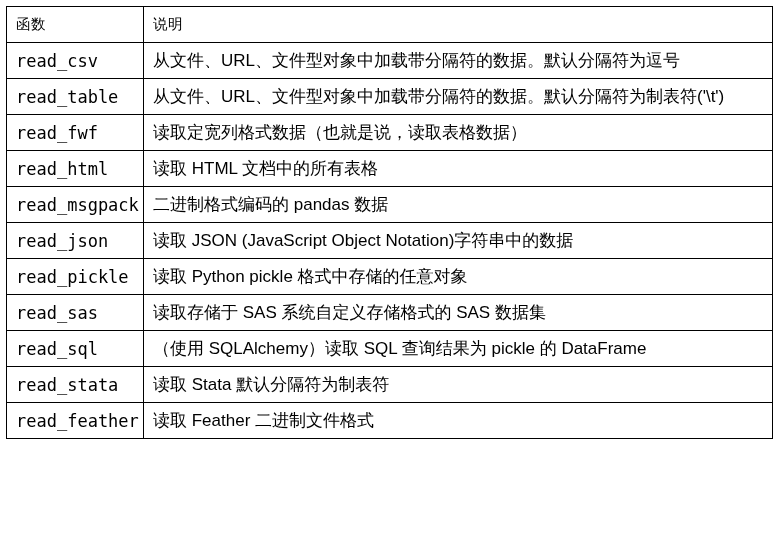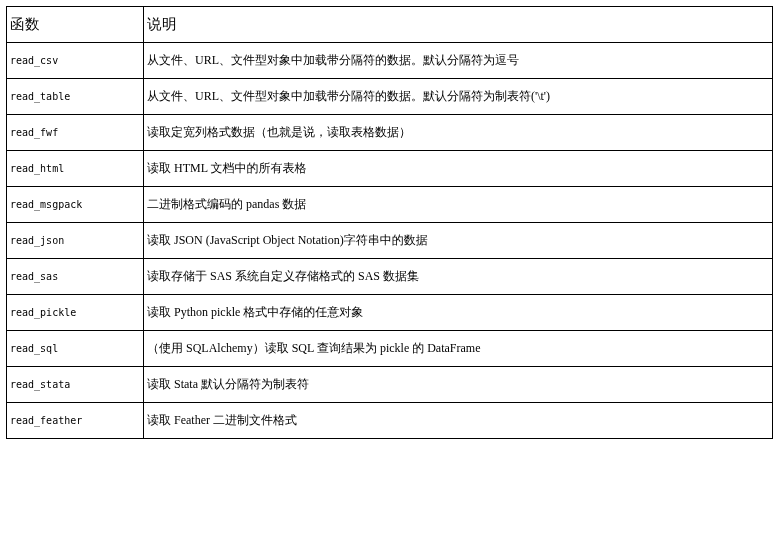--- a/index.html
+++ b/index.html
@@ -21,44 +21,44 @@
   }
   table.func-table {
     border-collapse: collapse;
     width: 766px;
     table-layout: fixed;
     border: 1px solid #000000;
   }
   table.func-table td,
   table.func-table th {
     border: 1px solid #000000;
-    padding: 0 3px;
+    padding: 0 9px;
     height: 35px;
     vertical-align: middle;
     text-align: left;
     font-weight: normal;
   }
   col.col-func { width: 137px; }
   col.col-desc { width: 629px; }
 
   .hdr-cell {
     font-family: "DejaVu Sans", sans-serif;
     font-size: 14.5px;
     font-weight: bold;
     letter-spacing: 0.5px;
   }
   .func-cell {
     font-family: "DejaVu Sans Mono", monospace;
-    font-size: 10px;
+    font-size: 17px;
     letter-spacing: 0px;
     white-space: nowrap;
   }
   .desc-cell {
-    font-family: Liberation Serif, serif;
-    font-size: 12px;
+    font-family: Liberation Sans, sans-serif;
+    font-size: 17px;
     line-height: 1.25;
     white-space: nowrap;
     overflow: hidden;
   }
 </style>
 </head>
 <body>
 
 <div class="table-wrap">
   <table class="func-table">
@@ -91,26 +91,26 @@
       </tr>
       <tr>
         <td class="func-cell">read_msgpack</td>
         <td class="desc-cell">二进制格式编码的 pandas 数据</td>
       </tr>
       <tr>
         <td class="func-cell">read_json</td>
         <td class="desc-cell">读取 JSON (JavaScript Object Notation)字符串中的数据</td>
       </tr>
       <tr>
+        <td class="func-cell">read_pickle</td>
+        <td class="desc-cell">读取 Python pickle 格式中存储的任意对象</td>
+      </tr>
+      <tr>
         <td class="func-cell">read_sas</td>
         <td class="desc-cell">读取存储于 SAS 系统自定义存储格式的 SAS 数据集</td>
-      </tr>
-      <tr>
-        <td class="func-cell">read_pickle</td>
-        <td class="desc-cell">读取 Python pickle 格式中存储的任意对象</td>
       </tr>
       <tr>
         <td class="func-cell">read_sql</td>
         <td class="desc-cell">（使用 SQLAlchemy）读取 SQL 查询结果为 pickle 的 DataFrame</td>
       </tr>
       <tr>
         <td class="func-cell">read_stata</td>
         <td class="desc-cell">读取 Stata 默认分隔符为制表符</td>
       </tr>
       <tr>

